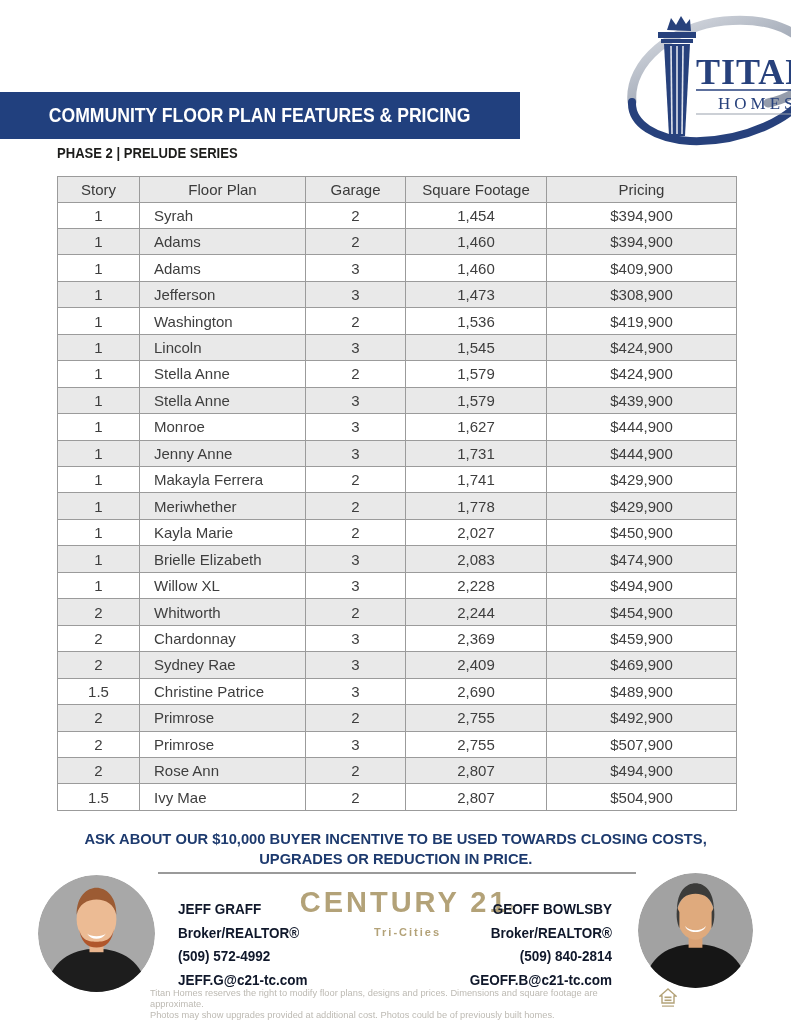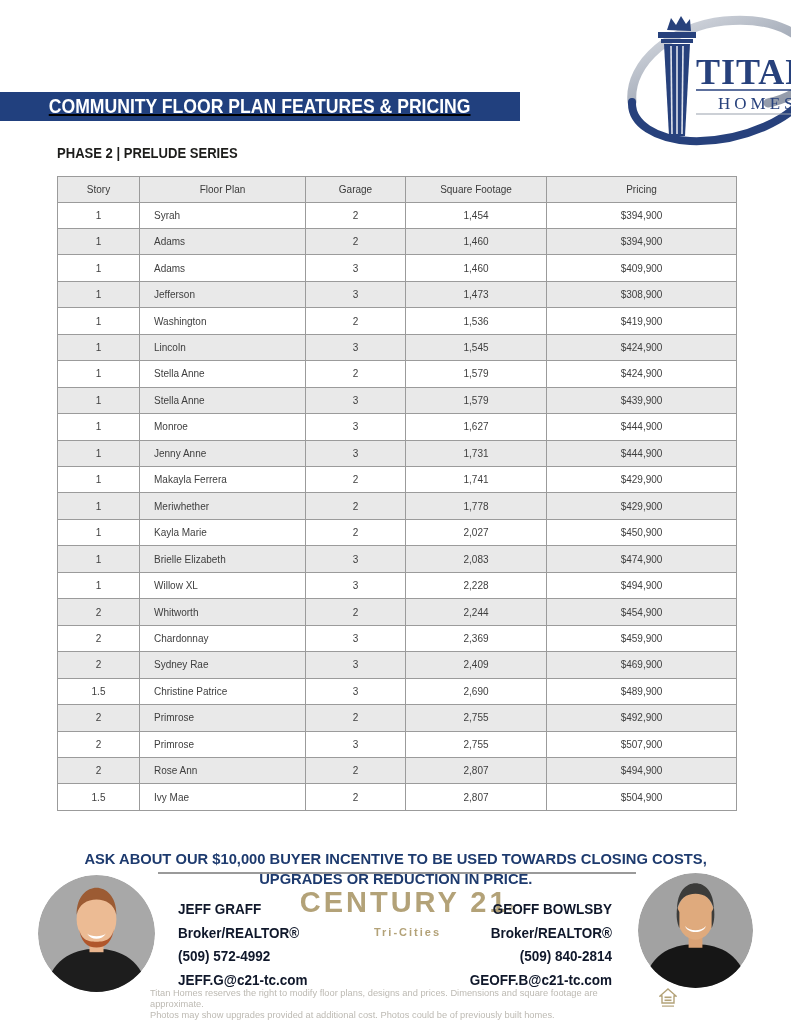--- a/index.html
+++ b/index.html
@@ -3,42 +3,42 @@
 <meta charset="utf-8">
 <style>
   * { margin:0; padding:0; box-sizing:border-box; }
   html,body { background:#ffffff; }
   body { font-family:"Liberation Sans", sans-serif; }
   .page { position:relative; width:791px; height:1024px; background:#ffffff; overflow:hidden; margin:0 auto; }
 
   
   .title { position:absolute; left:36px; top:12px; font-family:"Liberation Serif", serif;
            font-weight:bold; font-size:56px; color:#2b4696; letter-spacing:0.5px; }
-  .banner { position:absolute; left:0; top:92px; width:520px; height:29px; background:#21407e;
-            display:flex; align-items:center; justify-content:center;text-decoration:underline; }
+  .banner { position:absolute; left:0; top:92px; width:520px; height:47px; background:#21407e;
+            display:flex; align-items:center; justify-content:center; }
   .banner span { color:#ffffff; font-weight:bold; font-size:20px; white-space:nowrap;
                  display:inline-block; transform:scaleX(0.88); transform-origin:center; }
   .logo { position:absolute; left:612px; top:10px;text-decoration:underline; }
 
   
   .phase { position:absolute; left:57px; top:145px; font-weight:bold; font-size:14.5px; color:#1d1d1b;
            white-space:nowrap; transform:scaleX(0.9); transform-origin:left center; }
 
   
   .tbl-wrap { position:absolute; left:57px; top:176px; width:679px; }
   table { border-collapse:collapse; width:679px; height:635px; table-layout:fixed;
-          font-size:10px; color:#3e3e3e; }
+          font-size:15px; color:#3e3e3e; }
   th, td { border:1px solid #9b9b9b; text-align:center; padding:0; font-weight:normal; height:25.5px; }
   thead th { background:#e9e9e9; color:#3a3a3a; }
   tbody tr:nth-child(even) { background:#e9e9e9; }
   td.col1 { text-align:left; padding-left:14px; }
   .w0{width:82px}.w1{width:166px}.w2{width:100px}.w3{width:141px}.w4{width:190px}
 
   
-  .incentive { position:absolute; left:0; top:849px; width:791px; text-align:center;
+  .incentive { position:absolute; left:0; top:829px; width:791px; text-align:center;
                color:#1d3a6e; font-weight:bold; font-size:15.5px; line-height:20px; }
   .incentive span { display:inline-block; transform:scaleX(0.95); transform-origin:center; white-space:nowrap; }
 
   
   .sep { position:absolute; left:158px; top:872px; width:478px; height:2px; background:#9a9a9a; }
   .avatar { position:absolute; border-radius:50%; overflow:hidden; }
   .avatar-left { left:38px; top:875px; width:117px; height:117px; }
   .avatar-right { left:638px; top:873px; width:115px; height:115px; }
 
   .agent { position:absolute; top:897px; font-weight:bold; color:#0f172a; font-size:15px; line-height:23.5px; }

